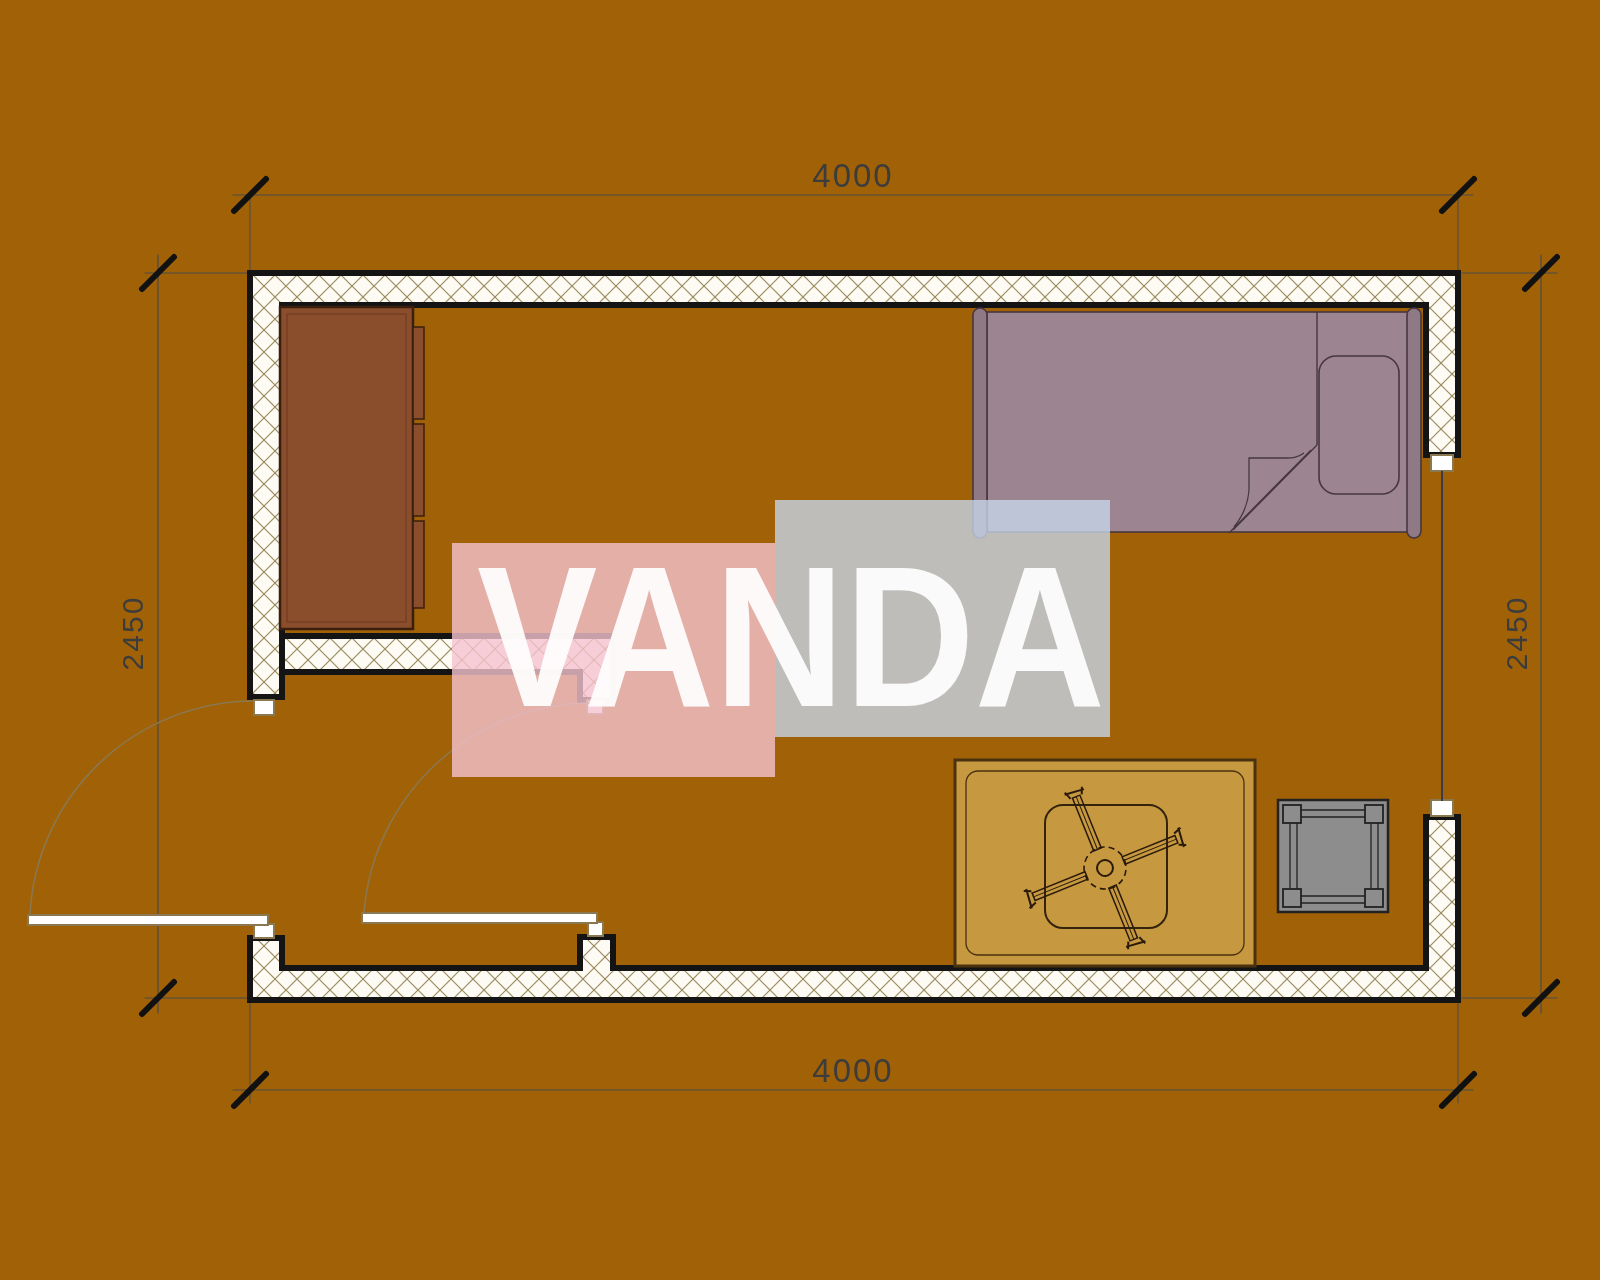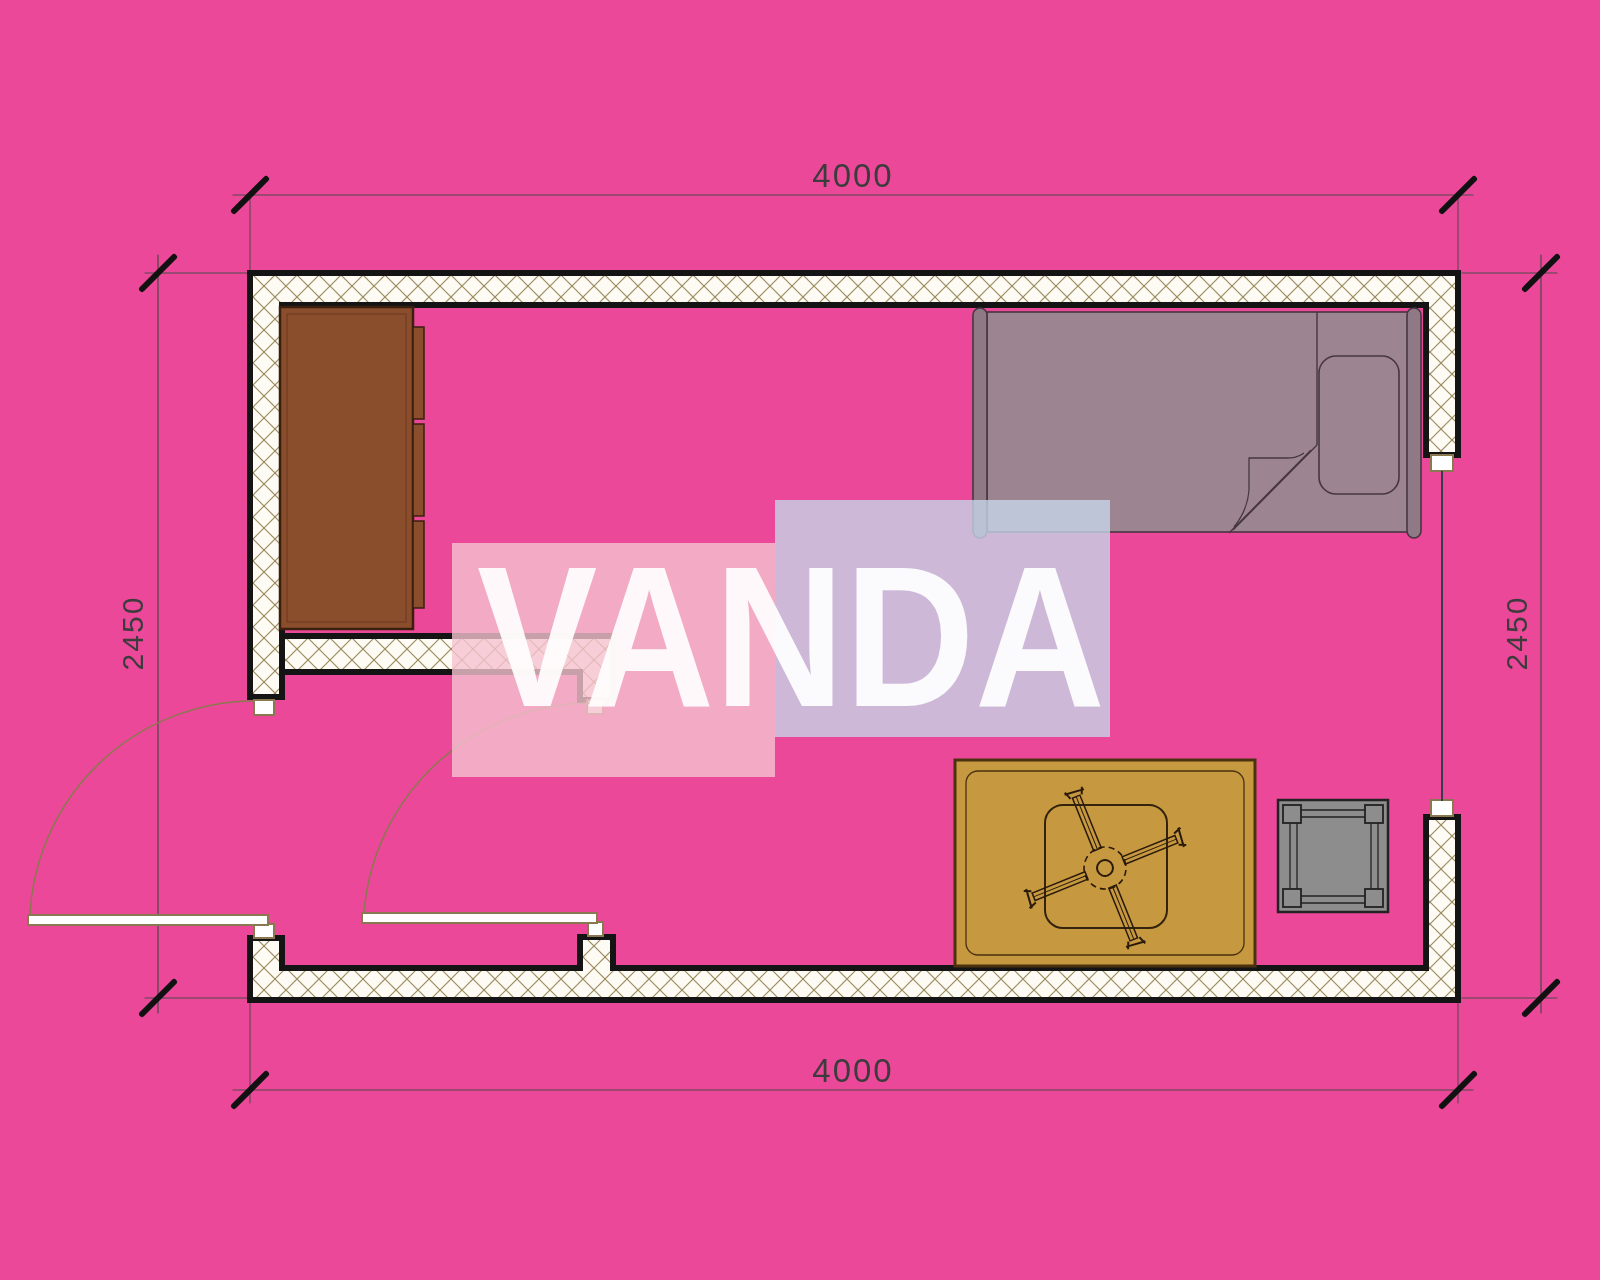--- a/index.html
+++ b/index.html
@@ -1,16 +1,16 @@
 <!DOCTYPE html>
 <html><head>
 <meta charset="utf-8">
 <style>
   html,body{margin:0;padding:0;background:#fff;}
-  .stage{position:relative;width:1600px;height:1280px;background:#ec4899;overflow:hidden;
+  .stage{position:relative;width:1600px;height:1280px;background:#a16207;overflow:hidden;
          font-family:"Liberation Sans", sans-serif;}
   svg{position:absolute;left:0;top:0;}
   text{font-family:"Liberation Sans", sans-serif;}
   .dimtext{fill:#3c3c3c;letter-spacing:2px;}
   .wmtext{font-weight:bold;fill:#ffffff;fill-opacity:.92;}
 </style>
 </head>
 <body>
 
 <div class="stage">

